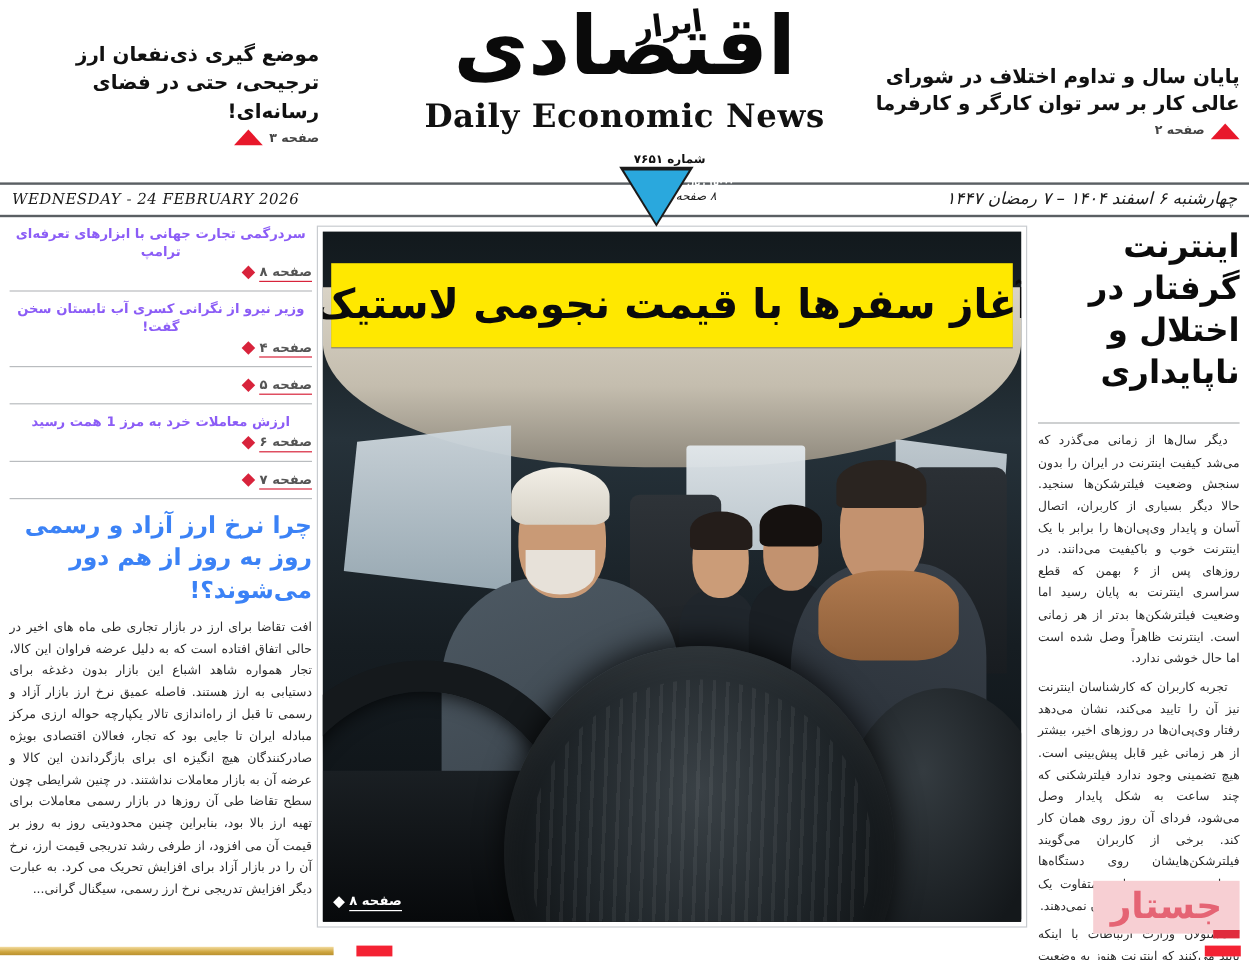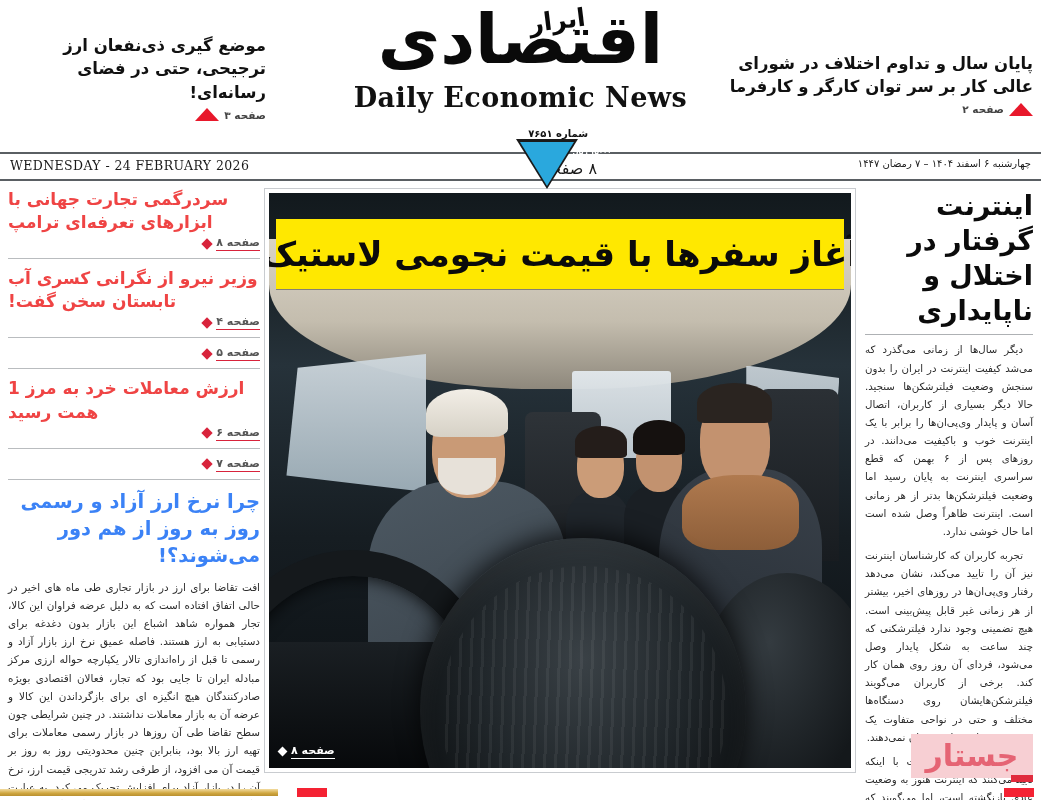--- a/index.html
+++ b/index.html
@@ -58,34 +58,34 @@
     font-family:"DejaVu Serif","Liberation Serif",serif;
     font-size:27px;font-weight:bold;color:#111;
     letter-spacing:0.5px;margin-top:-4px;
     font-style:normal;
   }
 
   
   .rule{position:absolute;left:0;width:1041px;background:#5a5f63;}
   .rule.r1{top:152px;height:1.6px;}
   .rule.r2{top:179px;height:1.6px;}
-  .daterow{position:absolute;left:0;top:154px;width:1041px;height:25px;}
+  .daterow{position:absolute;left:0;top:154px;width:1041px;height:25px;font-style:italic;}
   .date-en{
     position:absolute;left:10px;top:4px;
     font-family:"DejaVu Serif","Liberation Serif",serif;
     font-size:12.5px;color:#1a1a1a;letter-spacing:0.4px;
     font-variant:small-caps;text-transform:uppercase;
   }
   .date-fa{
     position:absolute;right:10px;top:4px;direction:rtl;
-    font-size:10px;color:#1a1a1a;font-weight:500;
+    font-size:14px;color:#1a1a1a;font-weight:500;
   }
   .pagecount{
     position:absolute;right:444px;top:5px;direction:rtl;
-    font-size:16px;color:#1a1a1a;
+    font-size:10px;color:#1a1a1a;
   }
   .badge{
     position:absolute;left:506px;top:128px;width:84px;height:58px;z-index:6;
   }
   .badge .issue{
     position:absolute;right:2px;top:0px;direction:rtl;
     font-size:10px;color:#111;font-weight:600;white-space:nowrap;
   }
   .badge .vtri{
     position:absolute;left:14px;top:14px;
@@ -101,22 +101,22 @@
   .badge .price{
     position:absolute;left:22px;top:20px;width:40px;text-align:center;
     direction:rtl;font-size:7px;color:#ffffff;line-height:1.25;font-weight:600;margin-left:44px;
   }
 
   
   .colL{position:absolute;left:8px;top:188px;width:252px;}
   .sb-item{padding:0 0 7px 0;border-bottom:1.3px solid #b9bcbf;margin-bottom:8px;}
   .sb-item:last-of-type{border-bottom:none;}
   .sb-head{
-    direction:rtl;text-align:left;font-weight:bold;color:#ef4444;
-    font-size:17px;line-height:1.36;letter-spacing:-0.2px;
+    direction:rtl;text-align:center;font-weight:bold;color:#8b5cf6;
+    font-size:11px;line-height:1.36;letter-spacing:-0.2px;
   }
   .sb-mark{
     display:flex;align-items:center;gap:5px;direction:rtl;
     flex-direction:row-reverse;justify-content:flex-end;margin-top:2px;
   }
   .dot-red{width:8px;height:8px;background:#d8233b;transform:rotate(45deg);flex:0 0 auto;}
   .sb-pg{
     font-size:11px;font-weight:bold;color:#555;
     border-bottom:1.2px solid #d8233b;padding-bottom:1px;
   }
@@ -217,21 +217,21 @@
     font-size:11px;font-weight:bold;color:#fff;
     border-bottom:1.3px solid #fff;padding-bottom:1px;
   }
   .photo-cap .dot{width:7px;height:7px;background:#fff;transform:rotate(45deg);}
 
   
   .colR{position:absolute;right:8px;top:188px;width:168px;}
   .r-head{
     direction:rtl;font-weight:bold;color:#0b0b0b;
     font-size:27px;line-height:1.3;letter-spacing:-0.6px;
-    padding-bottom:6px;margin-bottom:6px;border-bottom:1.4px solid #aeb1b4;
+    padding-bottom:24px;margin-bottom:6px;border-bottom:1.4px solid #aeb1b4;
   }
   .r-body{
     direction:rtl;text-align:justify;font-size:10.2px;line-height:1.78;
     color:#2b2b2b;
   }
   .r-body p{margin:0 0 6px 0;text-indent:10px;}
 
   
   .footbar{position:absolute;left:0;bottom:0;width:1041px;height:22px;}
   .gold{position:absolute;left:0;bottom:4px;width:278px;height:7px;

